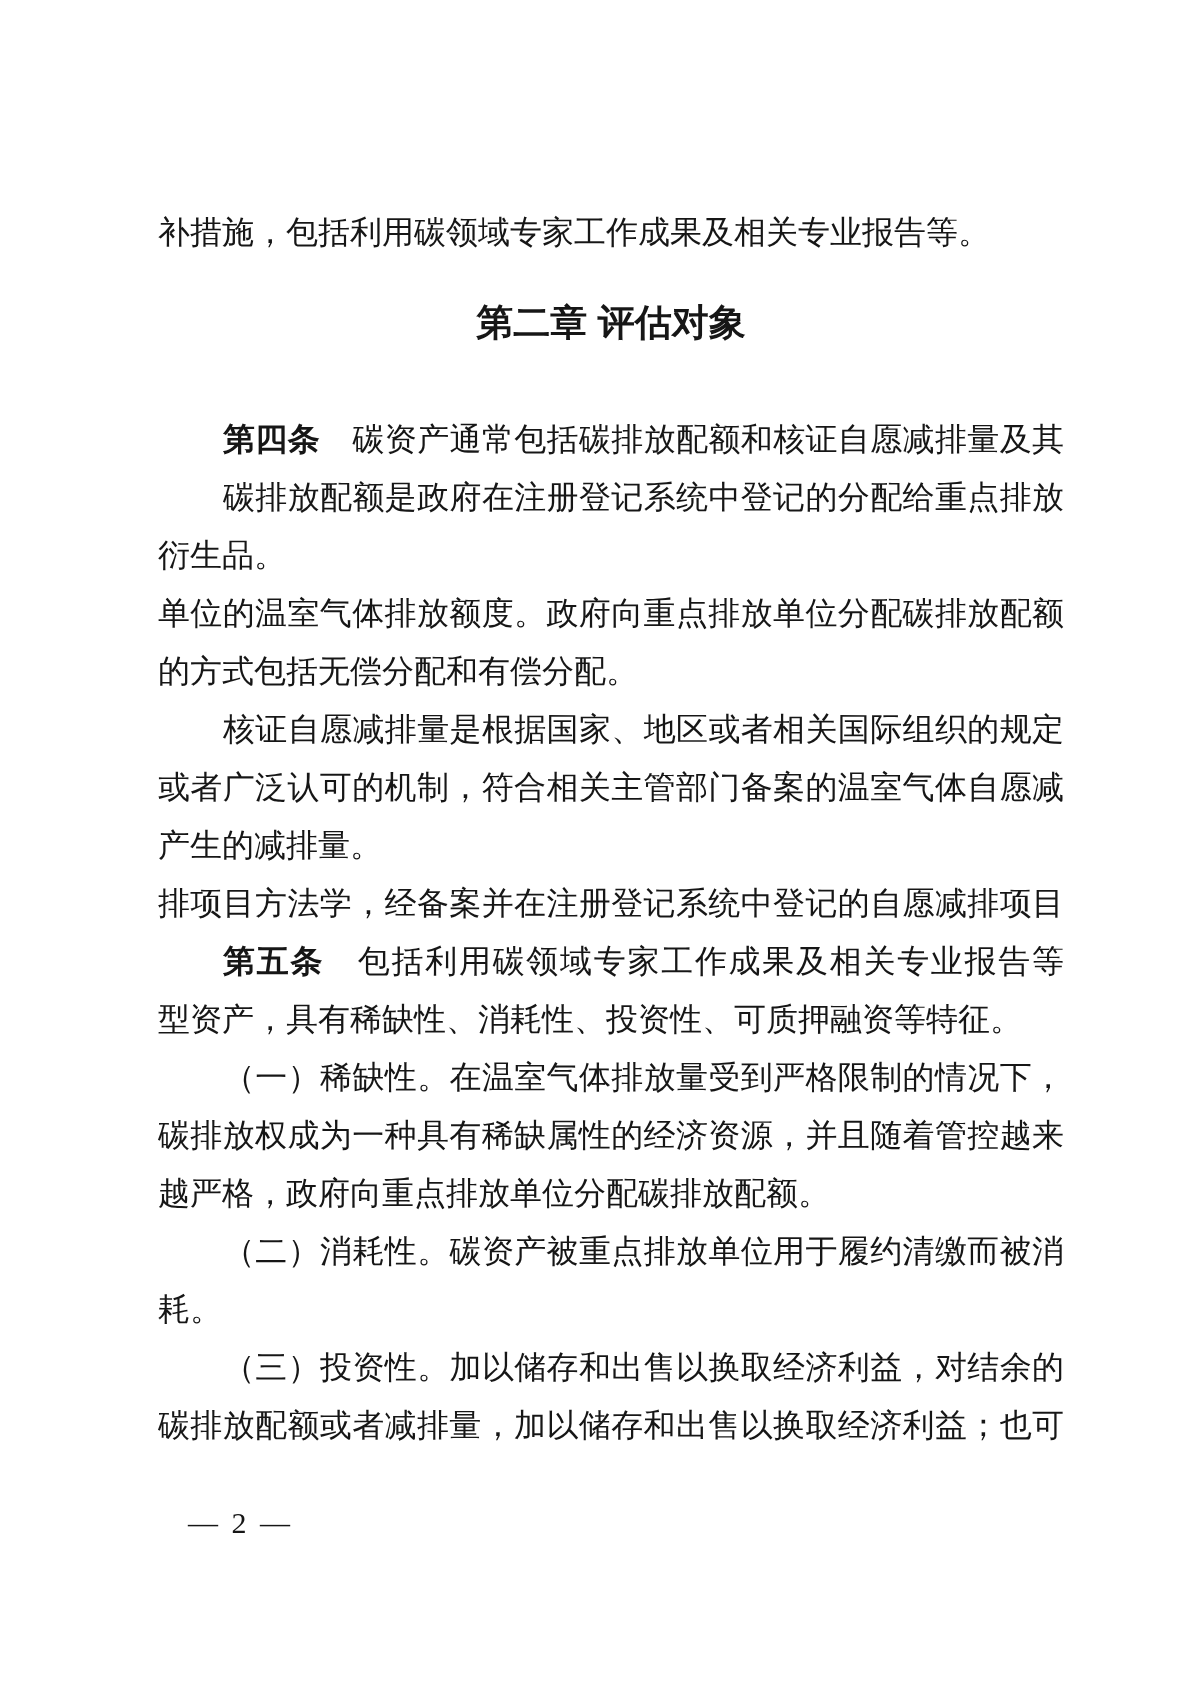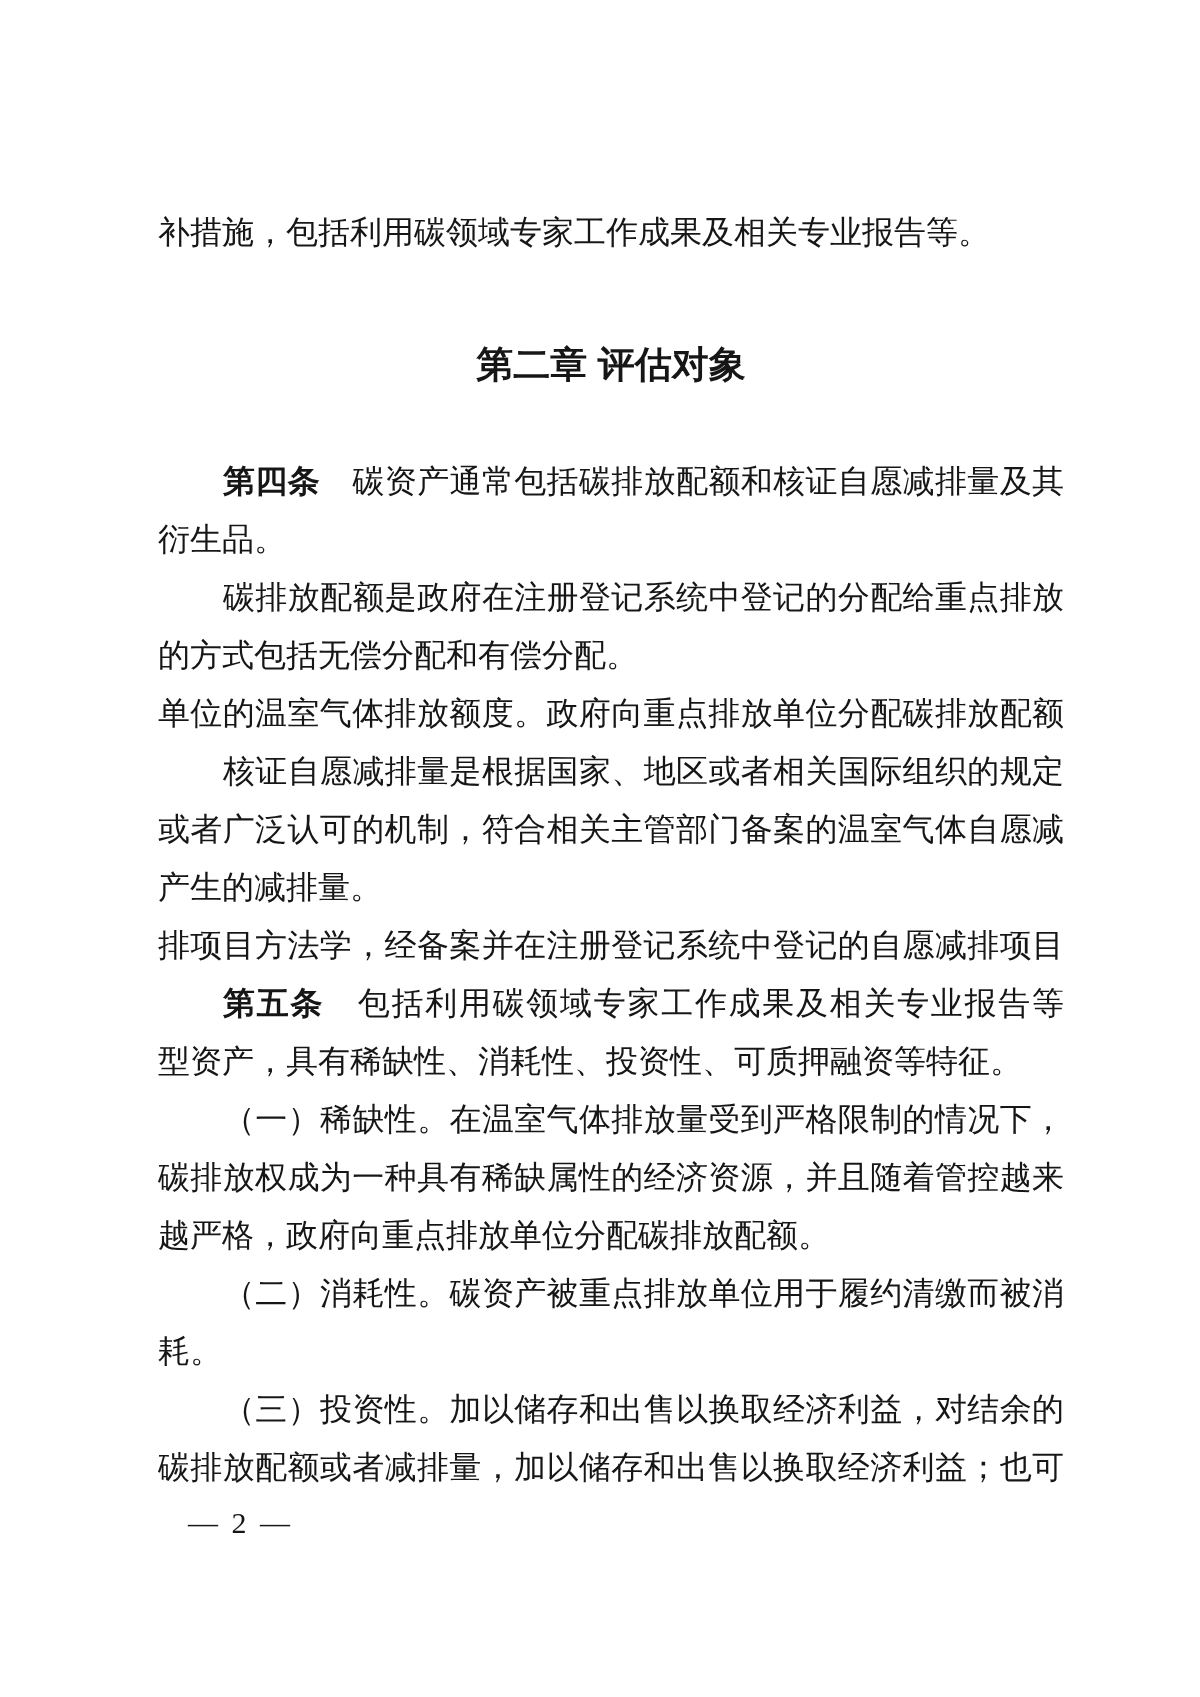--- a/index.html
+++ b/index.html
@@ -31,21 +31,21 @@
     white-space: normal;
   }
   .line.fill {
     text-align: justify;
     text-align-last: justify;
   }
   .line.indent {
     padding-left: 65px;
   }
   .line.heading {
-    margin: 75px 0 58px 0;
+    margin: 33px 0 58px 0;
     text-align: center;
     text-align-last: center;
     font-size: 37px;
     font-weight: 700;
     font-family: "Liberation Sans", "DejaVu Sans", sans-serif;
     padding-left: 0;
   }
   .seg { font-weight: inherit; }
   .seg.bold {
     font-weight: 700;
@@ -62,24 +62,24 @@
   }
 </style>
 </head>
 <body>
 
 <div class="sheet">
   <div class="text-block">
       <div class="line body"><span class="seg">补措施，包括利用碳领域专家工作成果及相关专业报告等。</span></div>
       <div class="line heading"><span class="seg bold">第二章 评估对象</span></div>
       <div class="line body fill indent"><span class="seg bold">第四条</span><span class="seg">　碳资产通常包括碳排放配额和核证自愿减排量及其</span></div>
+      <div class="line body fill indent"><span class="seg">碳排放配额是政府在注册登记系统中登记的分配给重点排放</span></div>
       <div class="line body"><span class="seg">衍生品。</span></div>
-      <div class="line body fill indent"><span class="seg">碳排放配额是政府在注册登记系统中登记的分配给重点排放</span></div>
+      <div class="line body fill"><span class="seg">单位的温室气体排放额度。政府向重点排放单位分配碳排放配额</span></div>
       <div class="line body"><span class="seg">的方式包括无偿分配和有偿分配。</span></div>
-      <div class="line body fill"><span class="seg">单位的温室气体排放额度。政府向重点排放单位分配碳排放配额</span></div>
       <div class="line body fill indent"><span class="seg">核证自愿减排量是根据国家、地区或者相关国际组织的规定</span></div>
       <div class="line body fill"><span class="seg">或者广泛认可的机制，符合相关主管部门备案的温室气体自愿减</span></div>
       <div class="line body"><span class="seg">产生的减排量。</span></div>
       <div class="line body fill"><span class="seg">排项目方法学，经备案并在注册登记系统中登记的自愿减排项目</span></div>
       <div class="line body fill indent"><span class="seg bold">第五条</span><span class="seg">　包括利用碳领域专家工作成果及相关专业报告等</span></div>
       <div class="line body"><span class="seg">型资产，具有稀缺性、消耗性、投资性、可质押融资等特征。</span></div>
       <div class="line body fill indent"><span class="seg">（一）稀缺性。在温室气体排放量受到严格限制的情况下，</span></div>
       <div class="line body fill"><span class="seg">碳排放权成为一种具有稀缺属性的经济资源，并且随着管控越来</span></div>
       <div class="line body"><span class="seg">越严格，政府向重点排放单位分配碳排放配额。</span></div>
       <div class="line body fill indent"><span class="seg">（二）消耗性。碳资产被重点排放单位用于履约清缴而被消</span></div>

